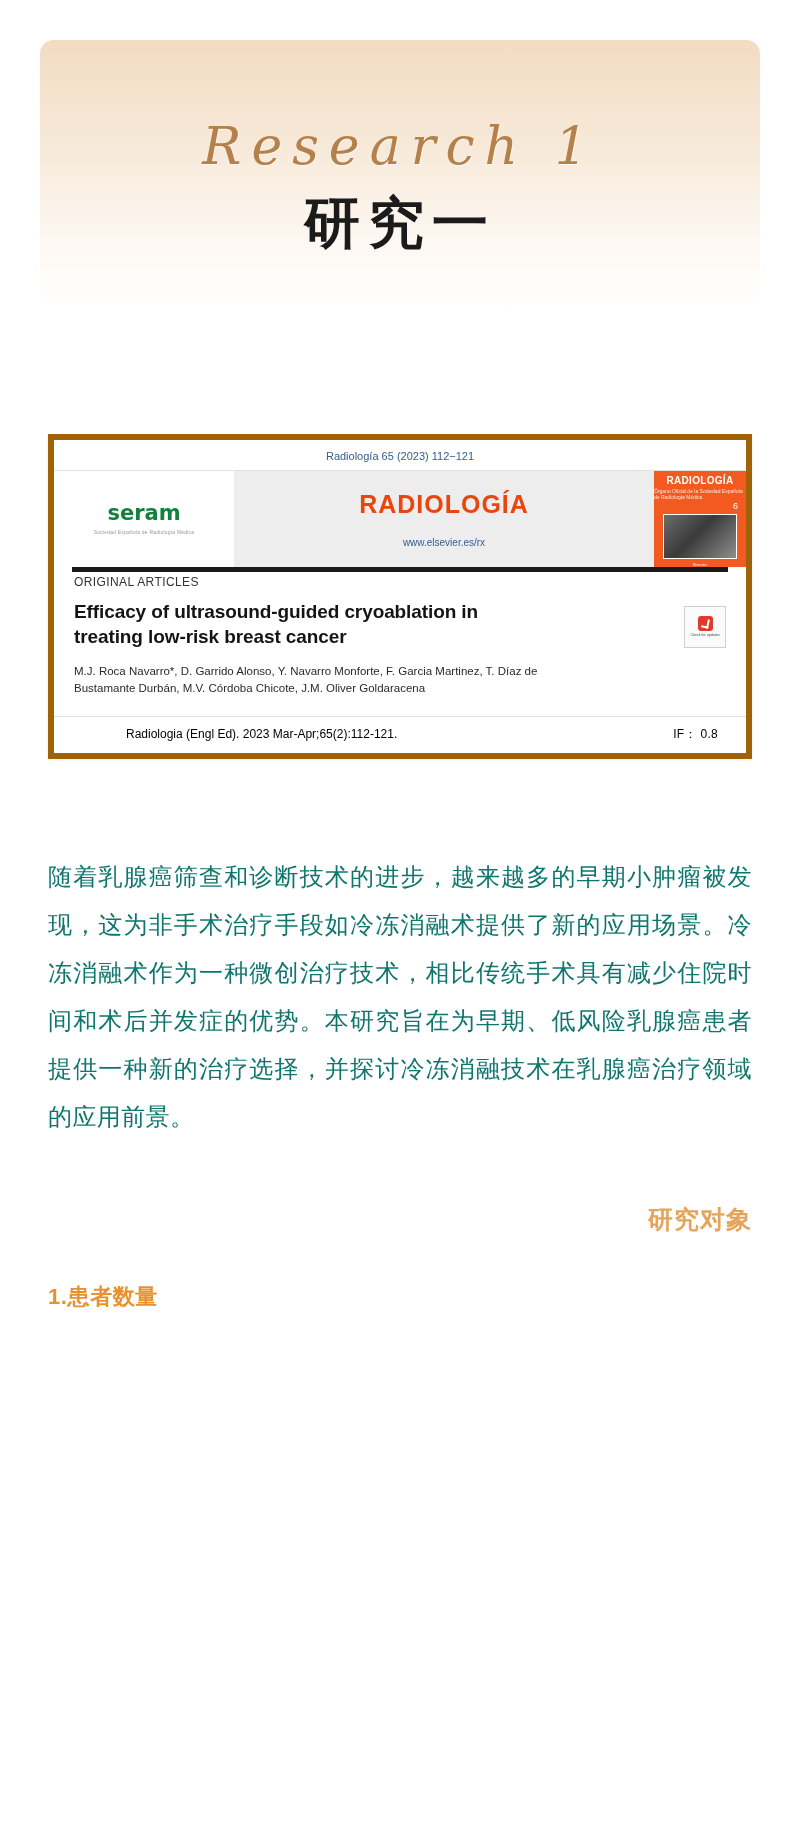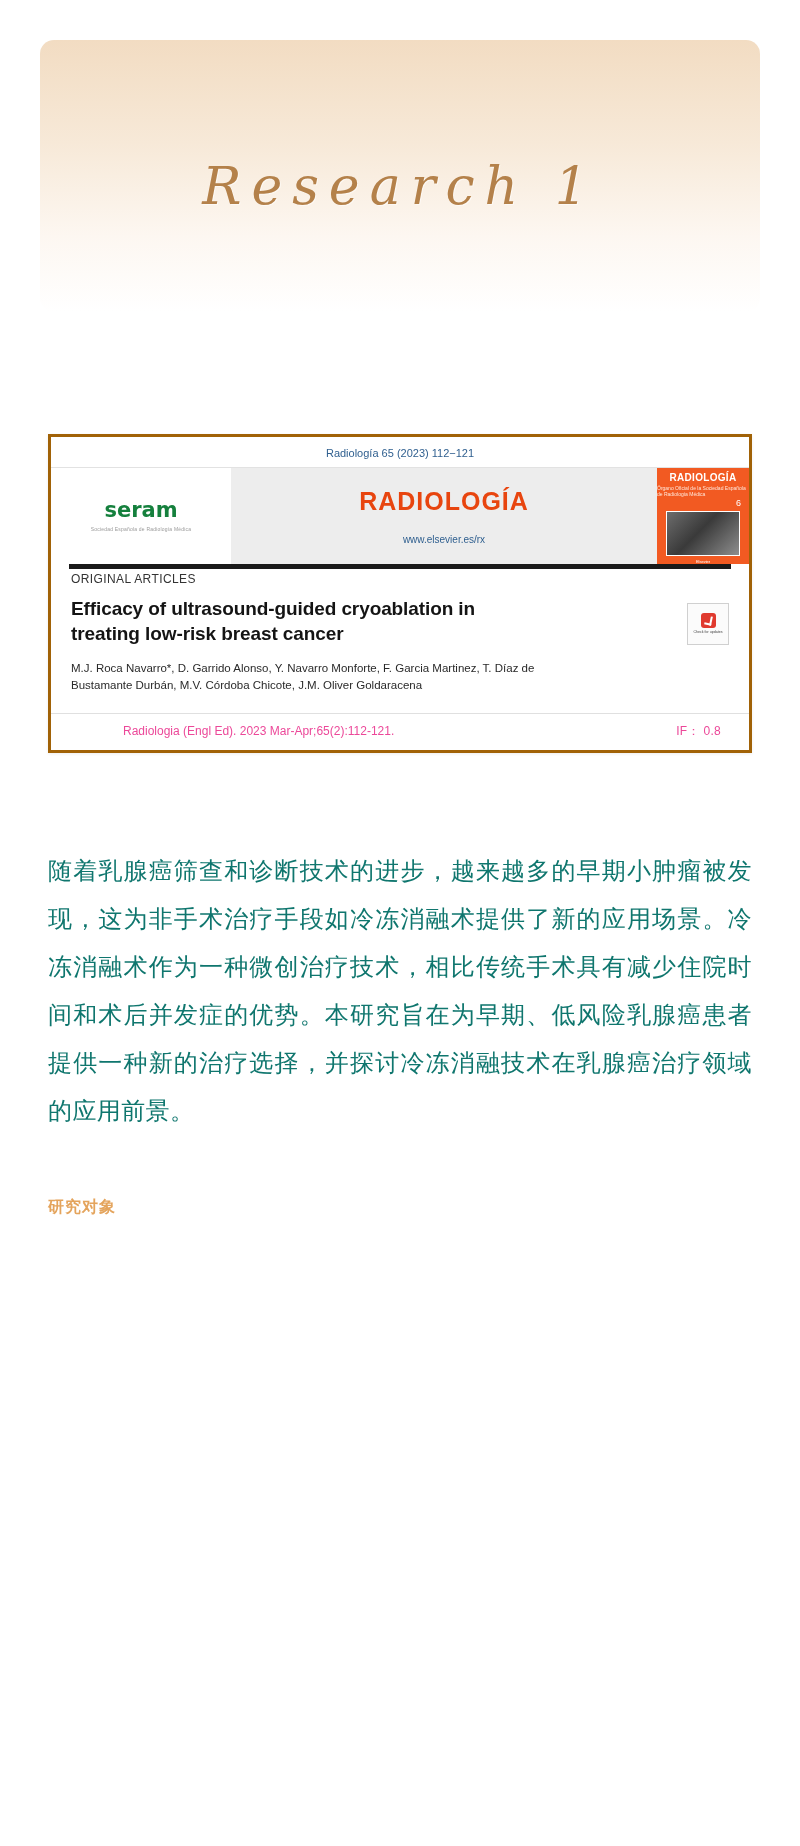--- a/index.html
+++ b/index.html
@@ -52,21 +52,21 @@
     font-weight: bold;
     font-size: 56px;
     letter-spacing: 8px;
     color: #1b1b1b;
     margin-top: 4px;
   }
 
   
   .article-card {
     margin: 122px 48px 8px 48px;
-    border: 3px solid #a16207;
+    border: 6px solid #a16207;
     background: #ffffff;
     box-shadow: 0 1px 3px rgba(0,0,0,0.07);
   }
   .ac-citation-top {
     text-align: center;
     color: #2f5f8f;
     font-size: 11px;
     padding: 10px 0 8px 0;
     font-family: "Liberation Sans", sans-serif;
   }
@@ -232,43 +232,44 @@
     line-height: 1.3;
   }
   .ac-footer {
     border-top: 1px solid #e0e0e0;
     margin-top: 14px;
     padding: 9px 20px 10px 20px;
     display: flex;
     justify-content: space-between;
     align-items: center;
     font-size: 12px;
-    color: #ec4899;
+    color: #000000;
   }
   .ac-footer-cite { margin-left: 52px; }
   .ac-footer-if { margin-right: 8px; letter-spacing: 0.3px; }
 
   
   .content {
     margin: 96px 48px 0 48px;
   }
   .para {
     font-size: 24px;
     line-height: 2.0;
     color: #0f766e;
     text-align: justify;
     letter-spacing: 0.4px;
     font-family: Liberation Mono, monospace;
   }
   .section-head {
     margin-top: 60px;
-    font-size: 16px;
+    font-size: 25px;
     font-weight: bold;
     color: #e4a45c;
     letter-spacing: 1px;
+    text-align: right;
   }
   .sub-head {
     margin-top: 46px;
     font-size: 22px;
     font-weight: bold;
     color: #e8922f;
     letter-spacing: 0.6px;
   }
   .sub-para {
     margin-top: 8px;
@@ -277,20 +278,21 @@
     color: #1d1d1d;
     letter-spacing: 0.4px;
   }
 </style>
 </head>
 <body>
 
 <div class="banner">
   <div class="banner-inner">
     <div class="banner-script">Research 1</div>
+    <div class="banner-title">研究一</div>
   </div>
 </div>
 
 <div class="article-card">
 
   <div class="ac-citation-top">Radiología 65 (2023) 112−121</div>
 
   <div class="ac-masthead">
     <div class="ac-seram">
       <div class="ac-seram-word">seram</div>
@@ -323,13 +325,14 @@
 
   <div class="ac-footer">
     <div class="ac-footer-cite">Radiologia (Engl Ed). 2023 Mar-Apr;65(2):112-121.</div>
     <div class="ac-footer-if">IF： 0.8</div>
   </div>
 </div>
 
 <div class="content">
   <p class="para">随着乳腺癌筛查和诊断技术的进步，越来越多的早期小肿瘤被发现，这为非手术治疗手段如冷冻消融术提供了新的应用场景。冷冻消融术作为一种微创治疗技术，相比传统手术具有减少住院时间和术后并发症的优势。本研究旨在为早期、低风险乳腺癌患者提供一种新的治疗选择，并探讨冷冻消融技术在乳腺癌治疗领域的应用前景。</p>
   <h2 class="section-head">研究对象</h2>
+  <h3 class="sub-head">1.患者数量</h3>
 </div>
 
 </body></html>

